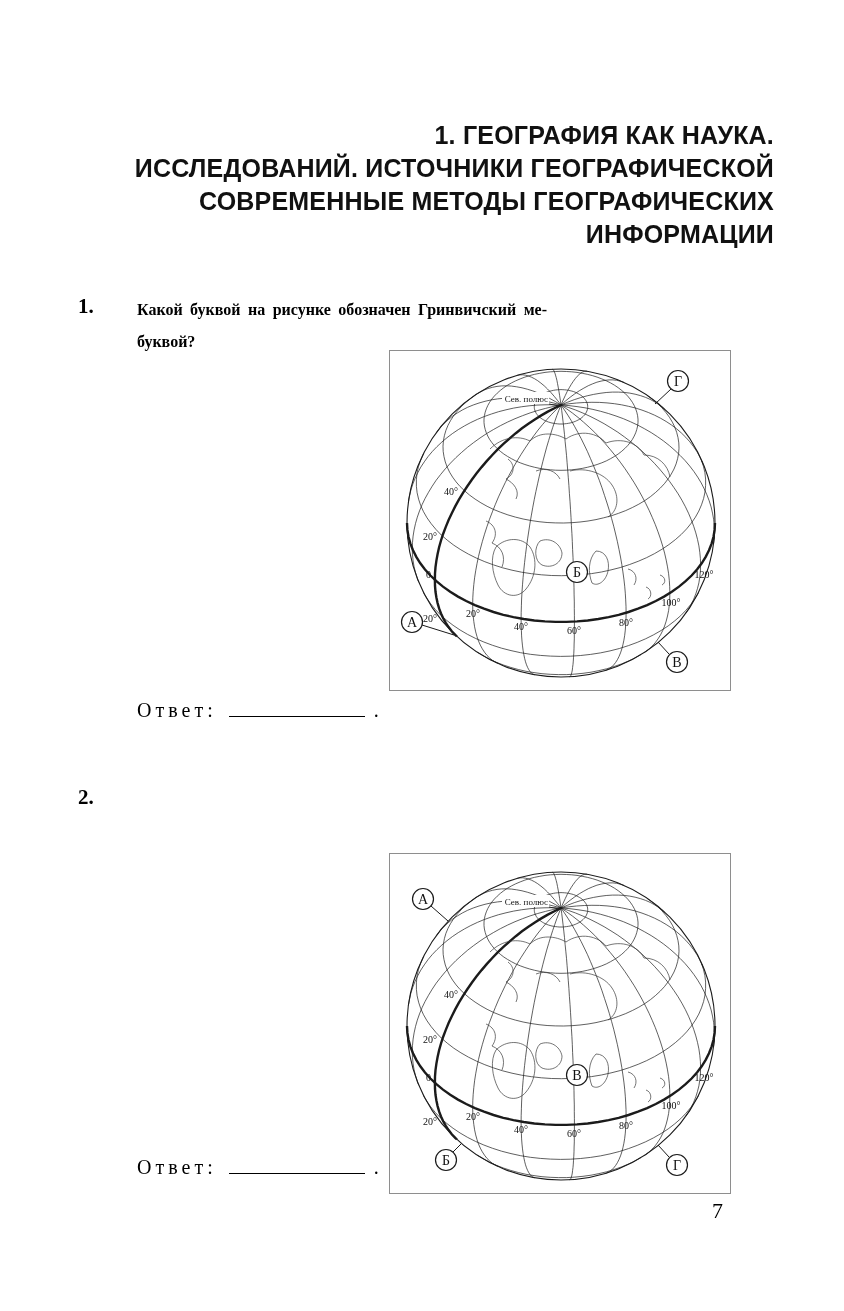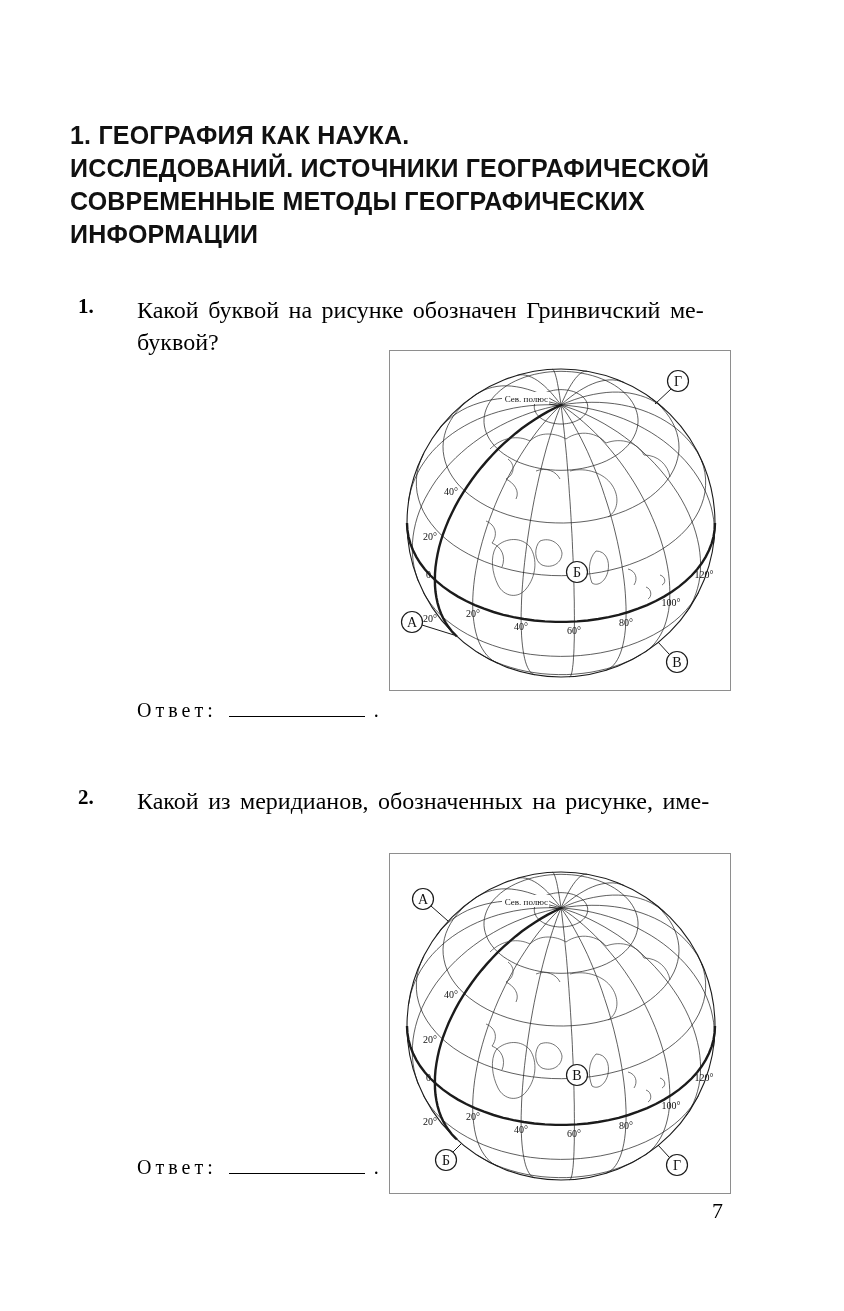--- a/index.html
+++ b/index.html
@@ -1,24 +1,24 @@
 <!DOCTYPE html>
 <html><head>
 <meta charset="utf-8">
 <style>
   *{margin:0;padding:0;box-sizing:border-box}
   html,body{background:#ffffff}
   .page{position:relative;width:844px;height:1311px;background:#fff;overflow:hidden;
         font-family:"Liberation Serif","DejaVu Serif",serif;color:#000}
-  .title{position:absolute;top:119px;left:70px;width:704px;text-align:left;
+  .title{position:absolute;top:119px;left:70px;width:704px;text-align:right;
          font-family:"Liberation Sans","DejaVu Sans",sans-serif;font-weight:700;
          font-size:25px;line-height:33px;letter-spacing:0.2px;color:#111}
   .qnum{position:absolute;left:78px;font-weight:700;font-size:21px}
-  .qtext{position:absolute;left:137px;width:600px;font-size:24px;line-height:32px;
-         word-spacing:3.5px;font-weight:400}
+  .qtext{position:absolute;left:137px;width:600px;font-size:16px;line-height:32px;
+         word-spacing:3.5px;font-weight:700}
   .q1num{top:294px}.q1text{top:294px}
   .q2num{top:785px}.q2text{top:785px}
   .figure{position:absolute;left:389px;width:342px;height:341px;border:1px solid #8e8e8e;background:#fff}
   .fig1{top:350px}.fig2{top:853px}
   .figure svg{display:block}
   svg text{font-family:"Liberation Serif","DejaVu Serif",serif;fill:#111}
   .answer{position:absolute;left:137px;font-size:20px;font-weight:400}
   .a1{top:697px}.a2{top:1154px}
   .alabel{letter-spacing:4px;margin-right:12px}
   .blank{display:inline-block;width:136px;height:1em;border-bottom:1.6px solid #000;vertical-align:baseline}
@@ -108,21 +108,20 @@
         <text x="287" y="316" text-anchor="middle" font-size="14">В</text>
       </svg>
   </div>
 
   <div class="answer a1">
     <span class="alabel">Ответ:</span><span class="blank"></span><span class="period">.</span>
   </div>
 
   <div class="qnum q2num">2.</div>
   <div class="qtext q2text">
-    <div>Какой из меридианов, обозначенных на рисунке, име-</div>
   </div>
 
   <div class="figure fig2">
     <svg width="342" height="341" viewBox="0 0 342 341">
         <circle cx="171" cy="172" r="154" fill="none" stroke="#1b1b1b" stroke-width="1.1"></circle>
         <path d="M87.2,301.2L93.2,304.8L99.6,308.2L106.3,311.3L113.4,314.0L120.7,316.4L128.3,318.5L136.0,320.3L144.0,321.6L152.0,322.7L160.2,323.3L168.4,323.6L176.7,323.6L184.9,323.1L193.0,322.3L201.0,321.2L208.9,319.6L216.6,317.8L224.1,315.5L231.3,313.0L238.3,310.1L244.9,307.0L251.1,303.5" fill="none" stroke="#1b1b1b" stroke-width="0.7"></path>
         <path d="M33.2,240.8L36.6,246.9L40.7,252.8L45.4,258.6L50.7,264.1L56.6,269.3L63.1,274.3L70.1,279.0L77.6,283.4L85.5,287.4L93.8,291.0L102.6,294.3L111.6,297.2L121.0,299.6L130.6,301.7L140.4,303.3L150.3,304.4L160.4,305.1L170.5,305.4L180.5,305.2L190.6,304.5L200.6,303.4L210.4,301.9L220.0,299.9L229.4,297.5L238.5,294.6L247.2,291.4L255.6,287.8L263.6,283.8L271.1,279.5L278.2,274.9L284.7,269.9L290.7,264.7L296.0,259.2L300.8,253.4L305.0,247.5L308.5,241.4" fill="none" stroke="#1b1b1b" stroke-width="0.7"></path>
         <path d="M17.0,172.0L17.4,178.9L18.5,185.8L20.4,192.6L23.0,199.3L26.3,205.9L30.3,212.3L35.0,218.5L40.4,224.5L46.4,230.2L53.0,235.6L60.2,240.8L68.0,245.6L76.2,250.0L84.9,254.1L94.0,257.7L103.5,261.0L113.3,263.8L123.4,266.1L133.7,268.0L144.3,269.5L154.9,270.4L165.6,270.9L176.4,270.9L187.1,270.4L197.7,269.5L208.3,268.0L218.6,266.1L228.7,263.8L238.5,261.0L248.0,257.7L257.1,254.1L265.8,250.0L274.0,245.6L281.8,240.8L289.0,235.6L295.6,230.2L301.6,224.5L307.0,218.5L311.7,212.3L315.7,205.9L319.0,199.3L321.6,192.6L323.5,185.8L324.6,178.9L325.0,172.0" fill="none" stroke="#1b1b1b" stroke-width="2.4"></path>
         <path d="M33.2,103.2L30.5,109.5L28.4,115.8L27.0,122.3L26.4,128.8L26.4,135.3L27.1,141.7L28.6,148.2L30.7,154.5L33.5,160.7L37.0,166.8L41.2,172.7L46.0,178.5L51.3,184.0L57.3,189.2L63.8,194.2L70.9,198.8L78.4,203.1L86.4,207.1L94.8,210.7L103.5,213.9L112.6,216.8L122.0,219.2L131.6,221.2L141.4,222.7L151.4,223.8L161.5,224.5L171.5,224.7L181.6,224.4L191.7,223.7L201.6,222.6L211.4,221.0L221.0,218.9L230.4,216.5L239.4,213.6L248.2,210.3L256.5,206.7L264.4,202.7L271.9,198.3L278.9,193.6L285.4,188.6L291.3,183.4L296.6,177.9L301.3,172.1L305.4,166.2L308.8,160.1L311.5,153.8L313.6,147.5L315.0,141.0L315.6,134.5L315.6,128.1L314.9,121.6L313.4,115.2L311.3,108.8" fill="none" stroke="#1b1b1b" stroke-width="0.7"></path>
         <path d="M87.2,42.8L81.6,46.7L76.5,50.8L71.8,55.1L67.6,59.7L63.9,64.4L60.7,69.3L58.0,74.3L55.9,79.4L54.4,84.6L53.4,89.9L53.0,95.2L53.2,100.5L54.0,105.7L55.3,111.0L57.2,116.1L59.6,121.2L62.6,126.1L66.1,130.9L70.1,135.5L74.7,139.9L79.6,144.1L85.1,148.1L90.9,151.8L97.1,155.3L103.7,158.5L110.7,161.3L117.9,163.9L125.4,166.1L133.1,168.0L141.0,169.5L149.0,170.7L157.1,171.5L165.3,171.9L173.6,172.0L181.8,171.7L190.0,171.0L198.0,170.0L206.0,168.6L213.7,166.8L221.3,164.8L228.6,162.3L235.7,159.6L242.4,156.5L248.8,153.2L254.8,149.6L260.4,145.7L265.5,141.5L270.2,137.2L274.4,132.7L278.1,127.9L281.3,123.0L284.0,118.0L286.1,112.9L287.6,107.7L288.6,102.5L289.0,97.2L288.8,91.9L288.0,86.6L286.7,81.4L284.8,76.2L282.4,71.2L279.4,66.2L275.9,61.5L271.9,56.8L267.3,52.4L262.4,48.2L256.9,44.2" fill="none" stroke="#1b1b1b" stroke-width="0.7"></path>

